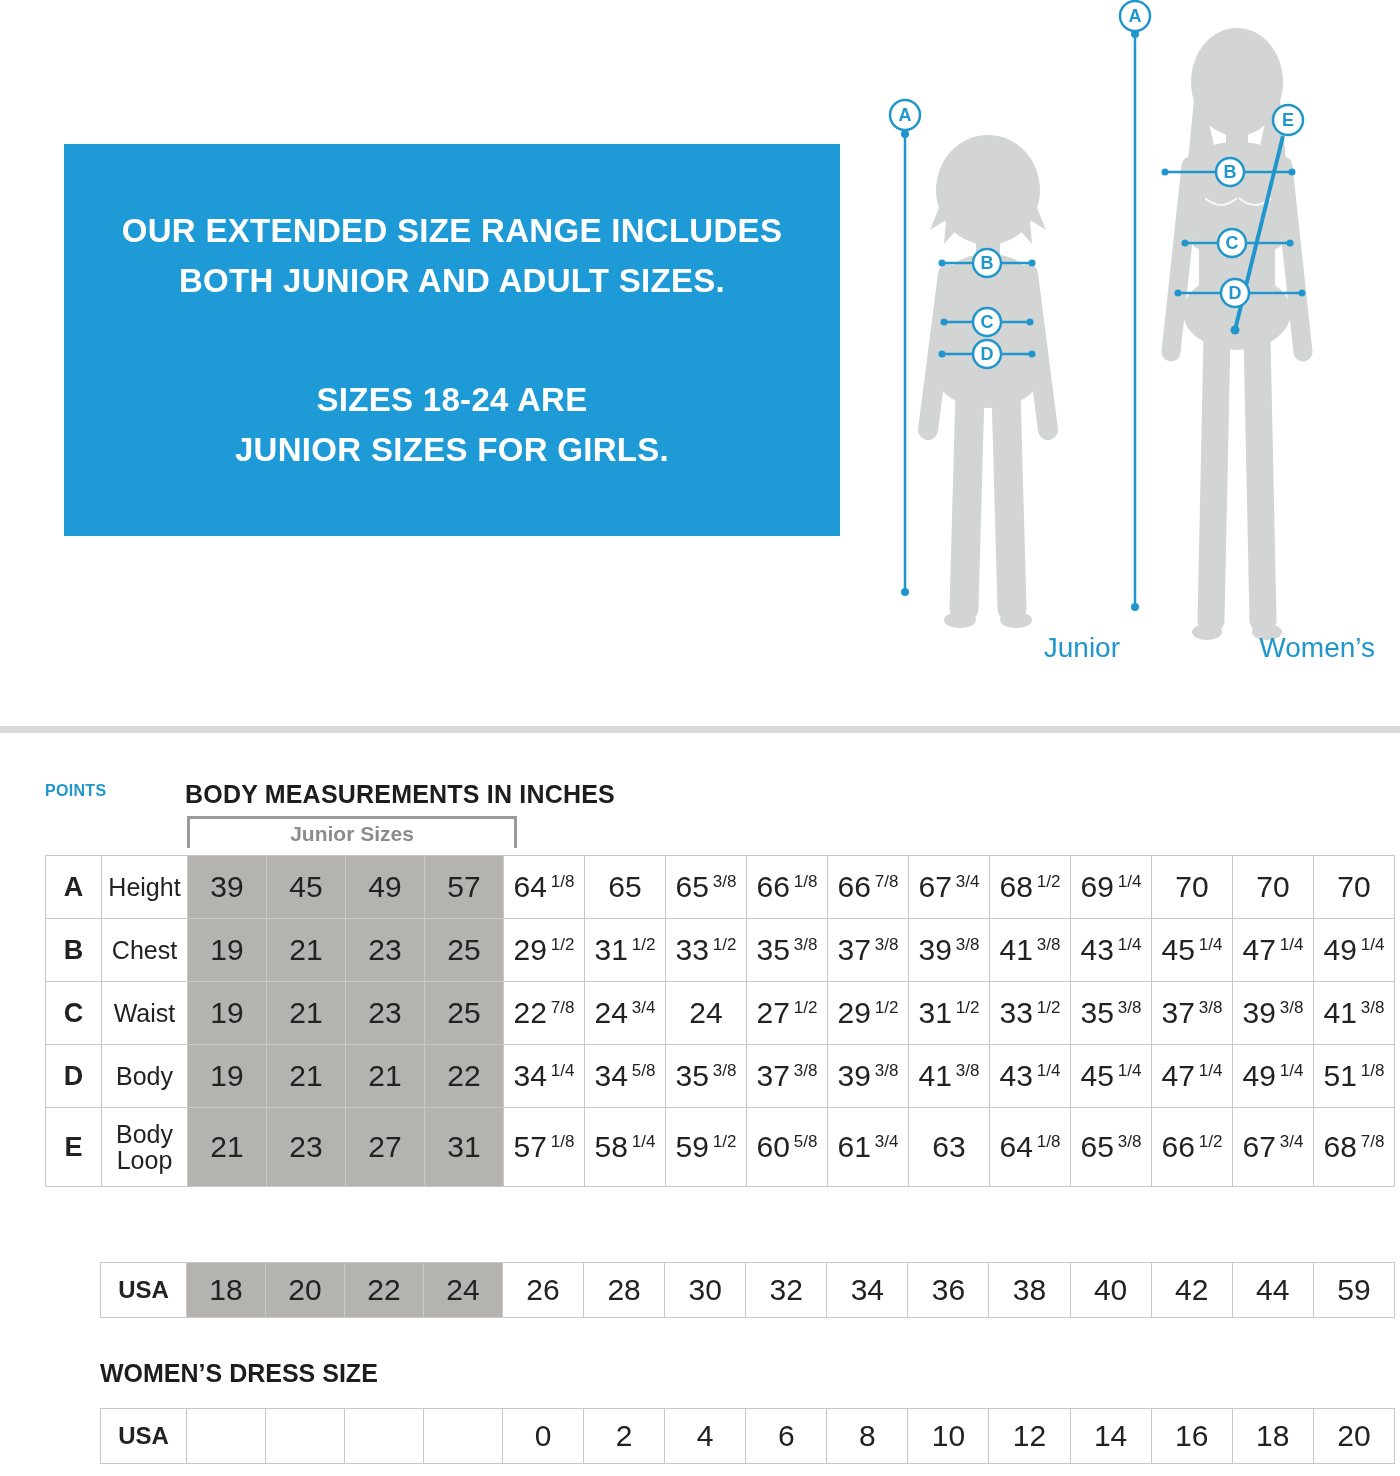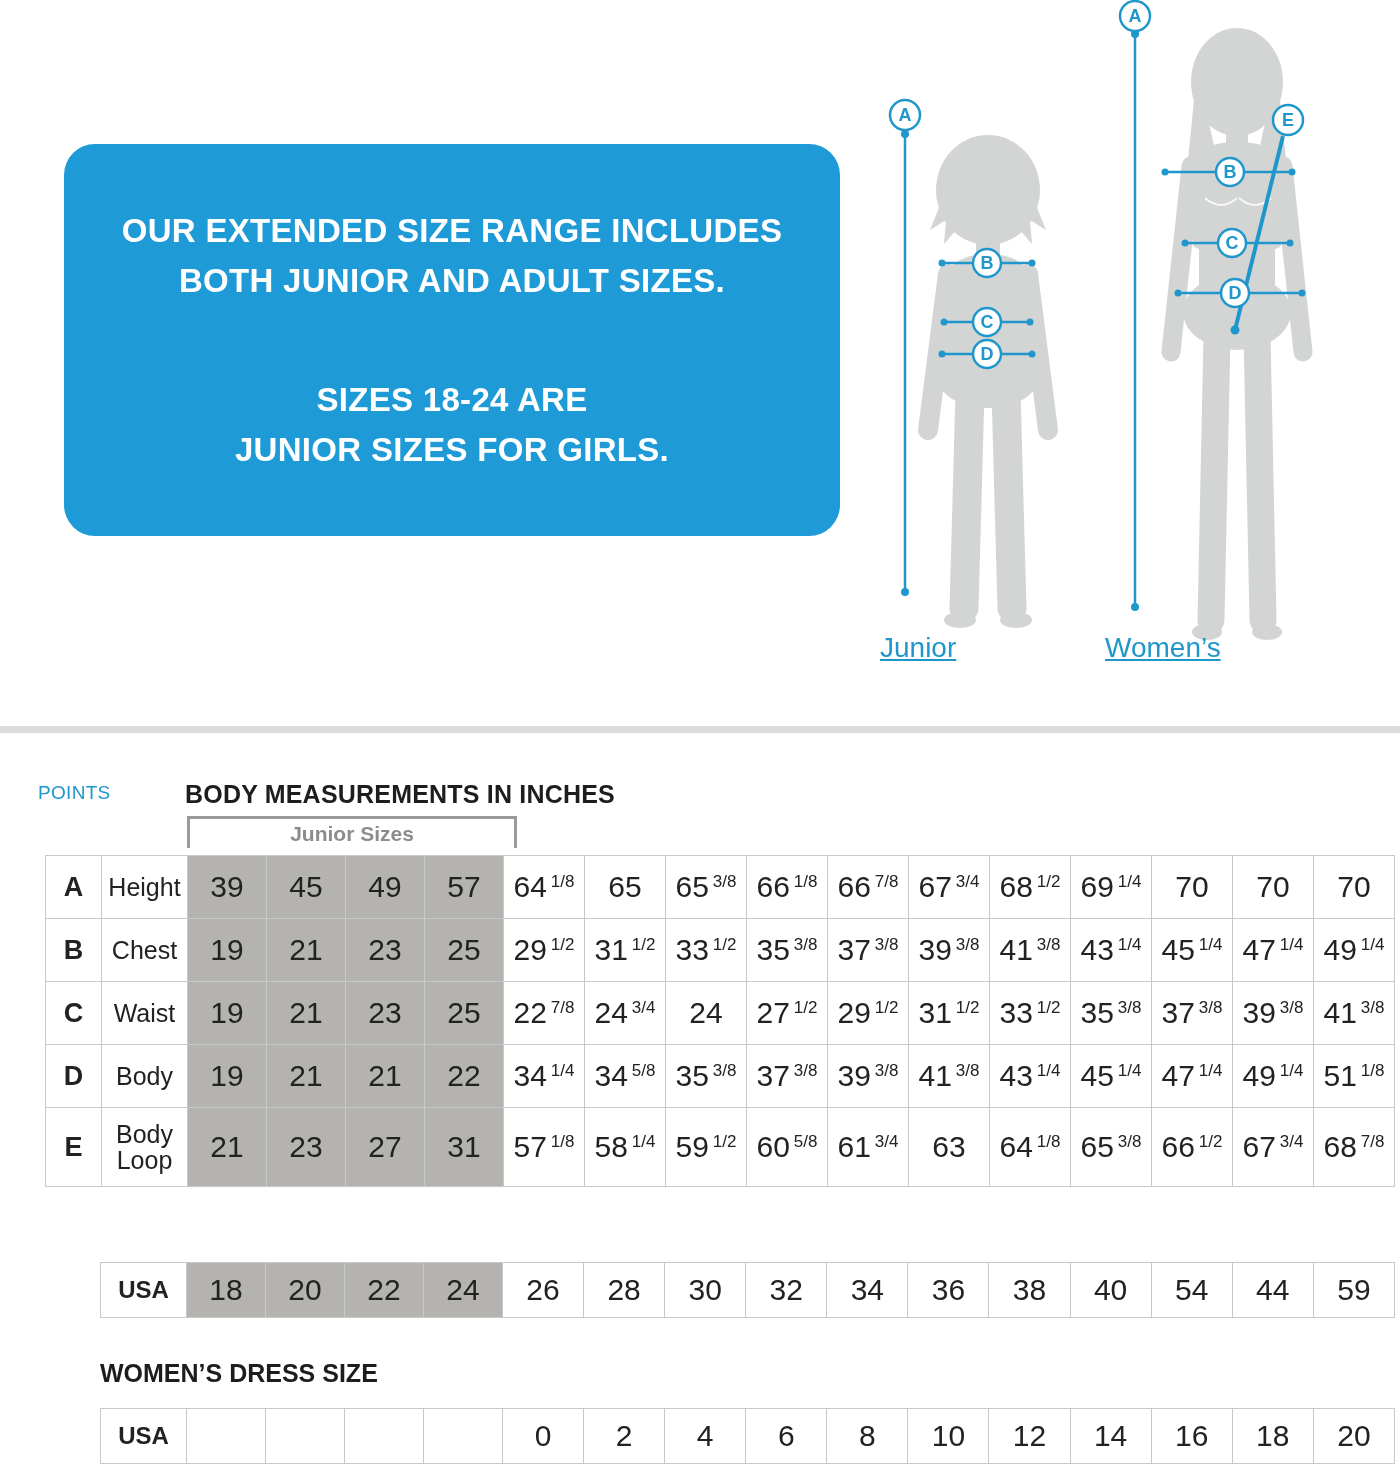--- a/index.html
+++ b/index.html
@@ -12,44 +12,44 @@
     --ink:#1d1d1b;
   }
   html,body{margin:0;padding:0;background:#fff;}
   .page{position:relative;width:1400px;height:1476px;background:#fff;overflow:hidden;
         font-family:"Liberation Sans",sans-serif;}
 
   
   .banner{position:absolute;left:64px;top:144px;width:776px;height:392px;
           background:var(--banner-bg);color:#fff;display:flex;flex-direction:column;
           align-items:center;justify-content:center;text-align:center;
-          font-weight:bold;font-size:33px;line-height:1.5;letter-spacing:.3px;border-radius:31px;}
+          font-weight:bold;font-size:33px;line-height:1.5;letter-spacing:.3px;}
   .banner .spacer{height:70px;}
 
   
   .figsvg{position:absolute;}
   #junior-svg{left:880px;top:10px;}
   #womens-svg{left:1105px;top:0px;}
   .sil{fill:var(--silhouette);}
   .limb{stroke:var(--silhouette);stroke-linecap:round;fill:none;}
   .mline{stroke:var(--accent);stroke-width:2.5;fill:none;}
   .mthick{stroke:var(--accent);stroke-width:4;fill:none;}
   .mdot{fill:var(--accent);}
   .mcirc{fill:#fff;stroke:var(--accent);stroke-width:2.5;}
   .mletter{fill:var(--accent);font-family:"Liberation Sans",sans-serif;
            font-size:18px;font-weight:bold;text-anchor:middle;}
-  .fig-label{position:absolute;font-size:28px;color:var(--accent);text-align:left;text-decoration:underline;}
+  .fig-label{position:absolute;font-size:28px;color:var(--accent);text-align:right;}
   #junior-label{left:880px;top:632px;width:240px;}
   #womens-label{left:1105px;top:632px;width:270px;}
 
   
   .divider{position:absolute;left:0;top:726px;width:1400px;height:7px;background:#dbdbdb;}
 
   
-  .h-points{position:absolute;left:38px;top:782px;font-size:19px;font-weight:normal;color:var(--accent);letter-spacing:.3px;}
+  .h-points{position:absolute;left:45px;top:782px;font-size:16px;font-weight:bold;color:var(--accent);letter-spacing:.3px;}
   .h-meas{position:absolute;left:185px;top:780px;font-size:25px;font-weight:bold;color:var(--ink);letter-spacing:.2px;}
   .bracket{position:absolute;left:187px;top:816px;width:330px;height:32px;
            border-top:3px solid #9a9a9a;border-left:3px solid #9a9a9a;border-right:3px solid #9a9a9a;
            display:flex;align-items:center;justify-content:center;
            color:var(--muted);font-weight:bold;font-size:21px;box-sizing:border-box;}
   .h-pool{position:absolute;left:100px;top:1211px;font-size:25px;font-weight:bold;color:var(--ink);}
   .h-dress{position:absolute;left:100px;top:1359px;font-size:25px;font-weight:bold;color:var(--ink);}
 
   
   table.sizetable{position:absolute;border-collapse:collapse;table-layout:fixed;background:#fff;}
@@ -337,21 +337,21 @@
           <td class="num g">22</td>
           <td class="num g">24</td>
           <td class="num">26</td>
           <td class="num">28</td>
           <td class="num">30</td>
           <td class="num">32</td>
           <td class="num">34</td>
           <td class="num">36</td>
           <td class="num">38</td>
           <td class="num">40</td>
-          <td class="num">54</td>
+          <td class="num">42</td>
           <td class="num">44</td>
           <td class="num">59</td>
         </tr>
       </tbody>
   </table>
 
   <div class="h-dress">WOMEN’S DRESS SIZE</div>
   <table class="sizetable" id="dress">
     <colgroup>
       <col style="width:86px">

